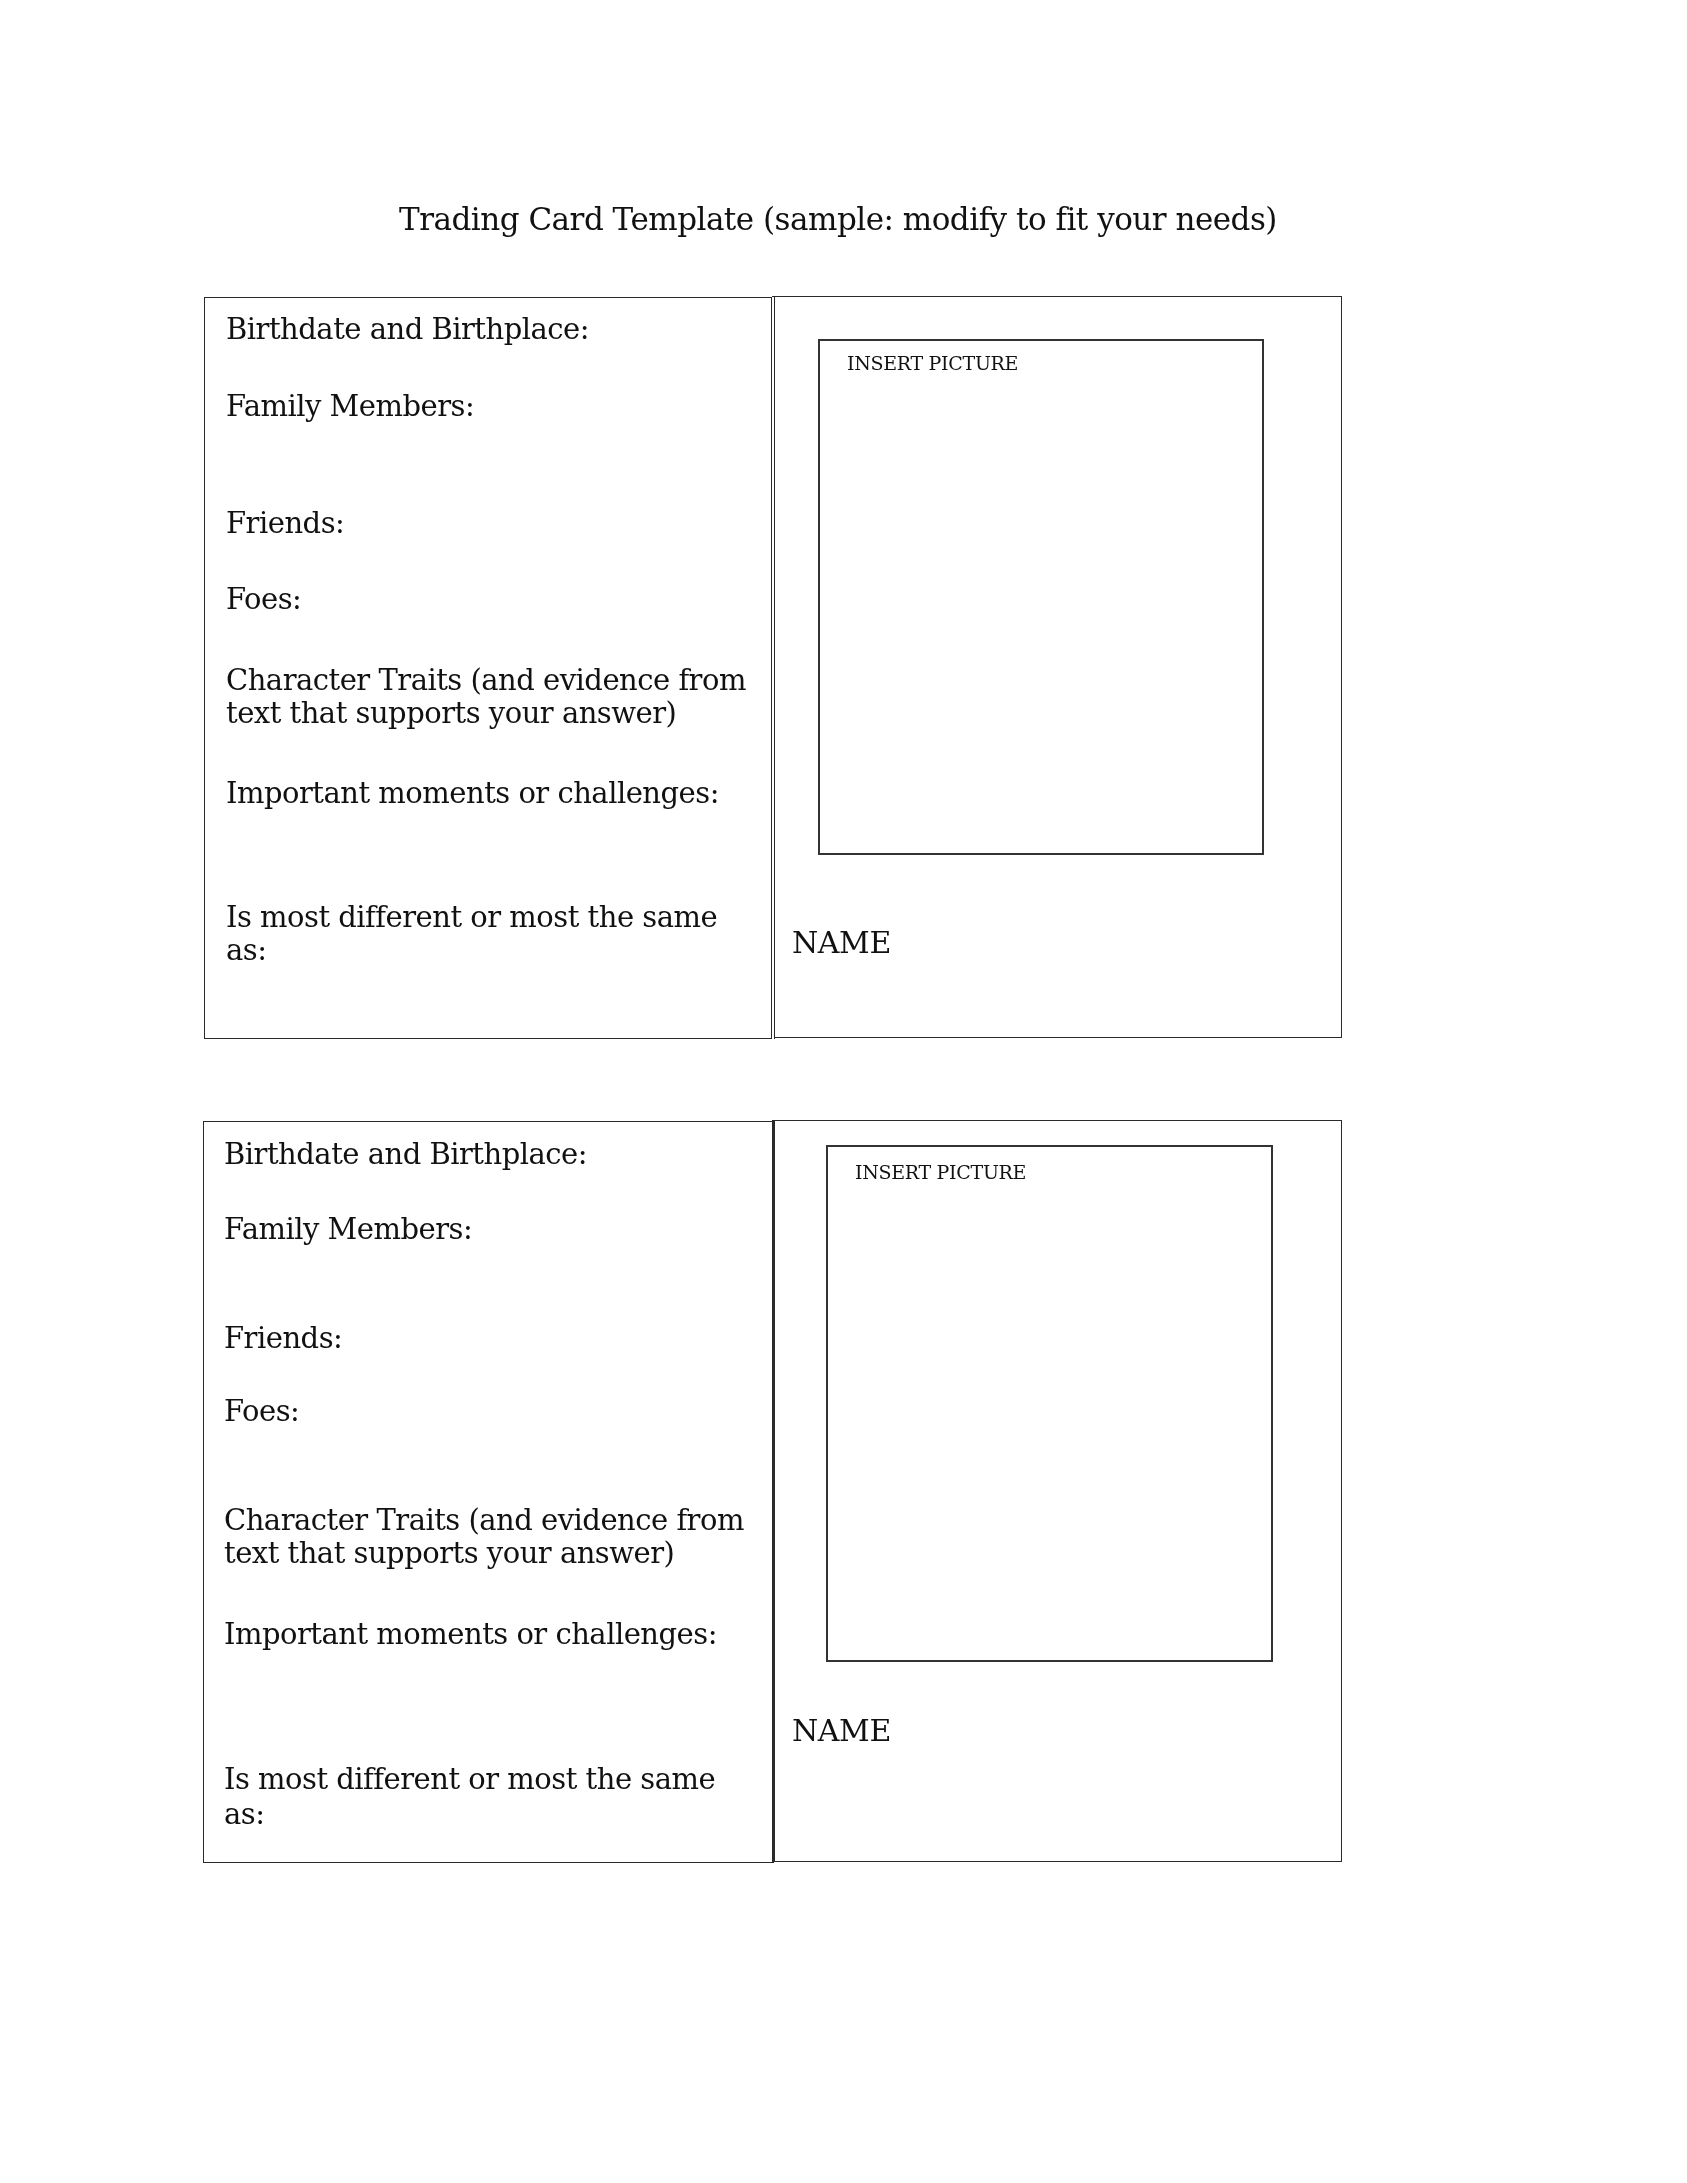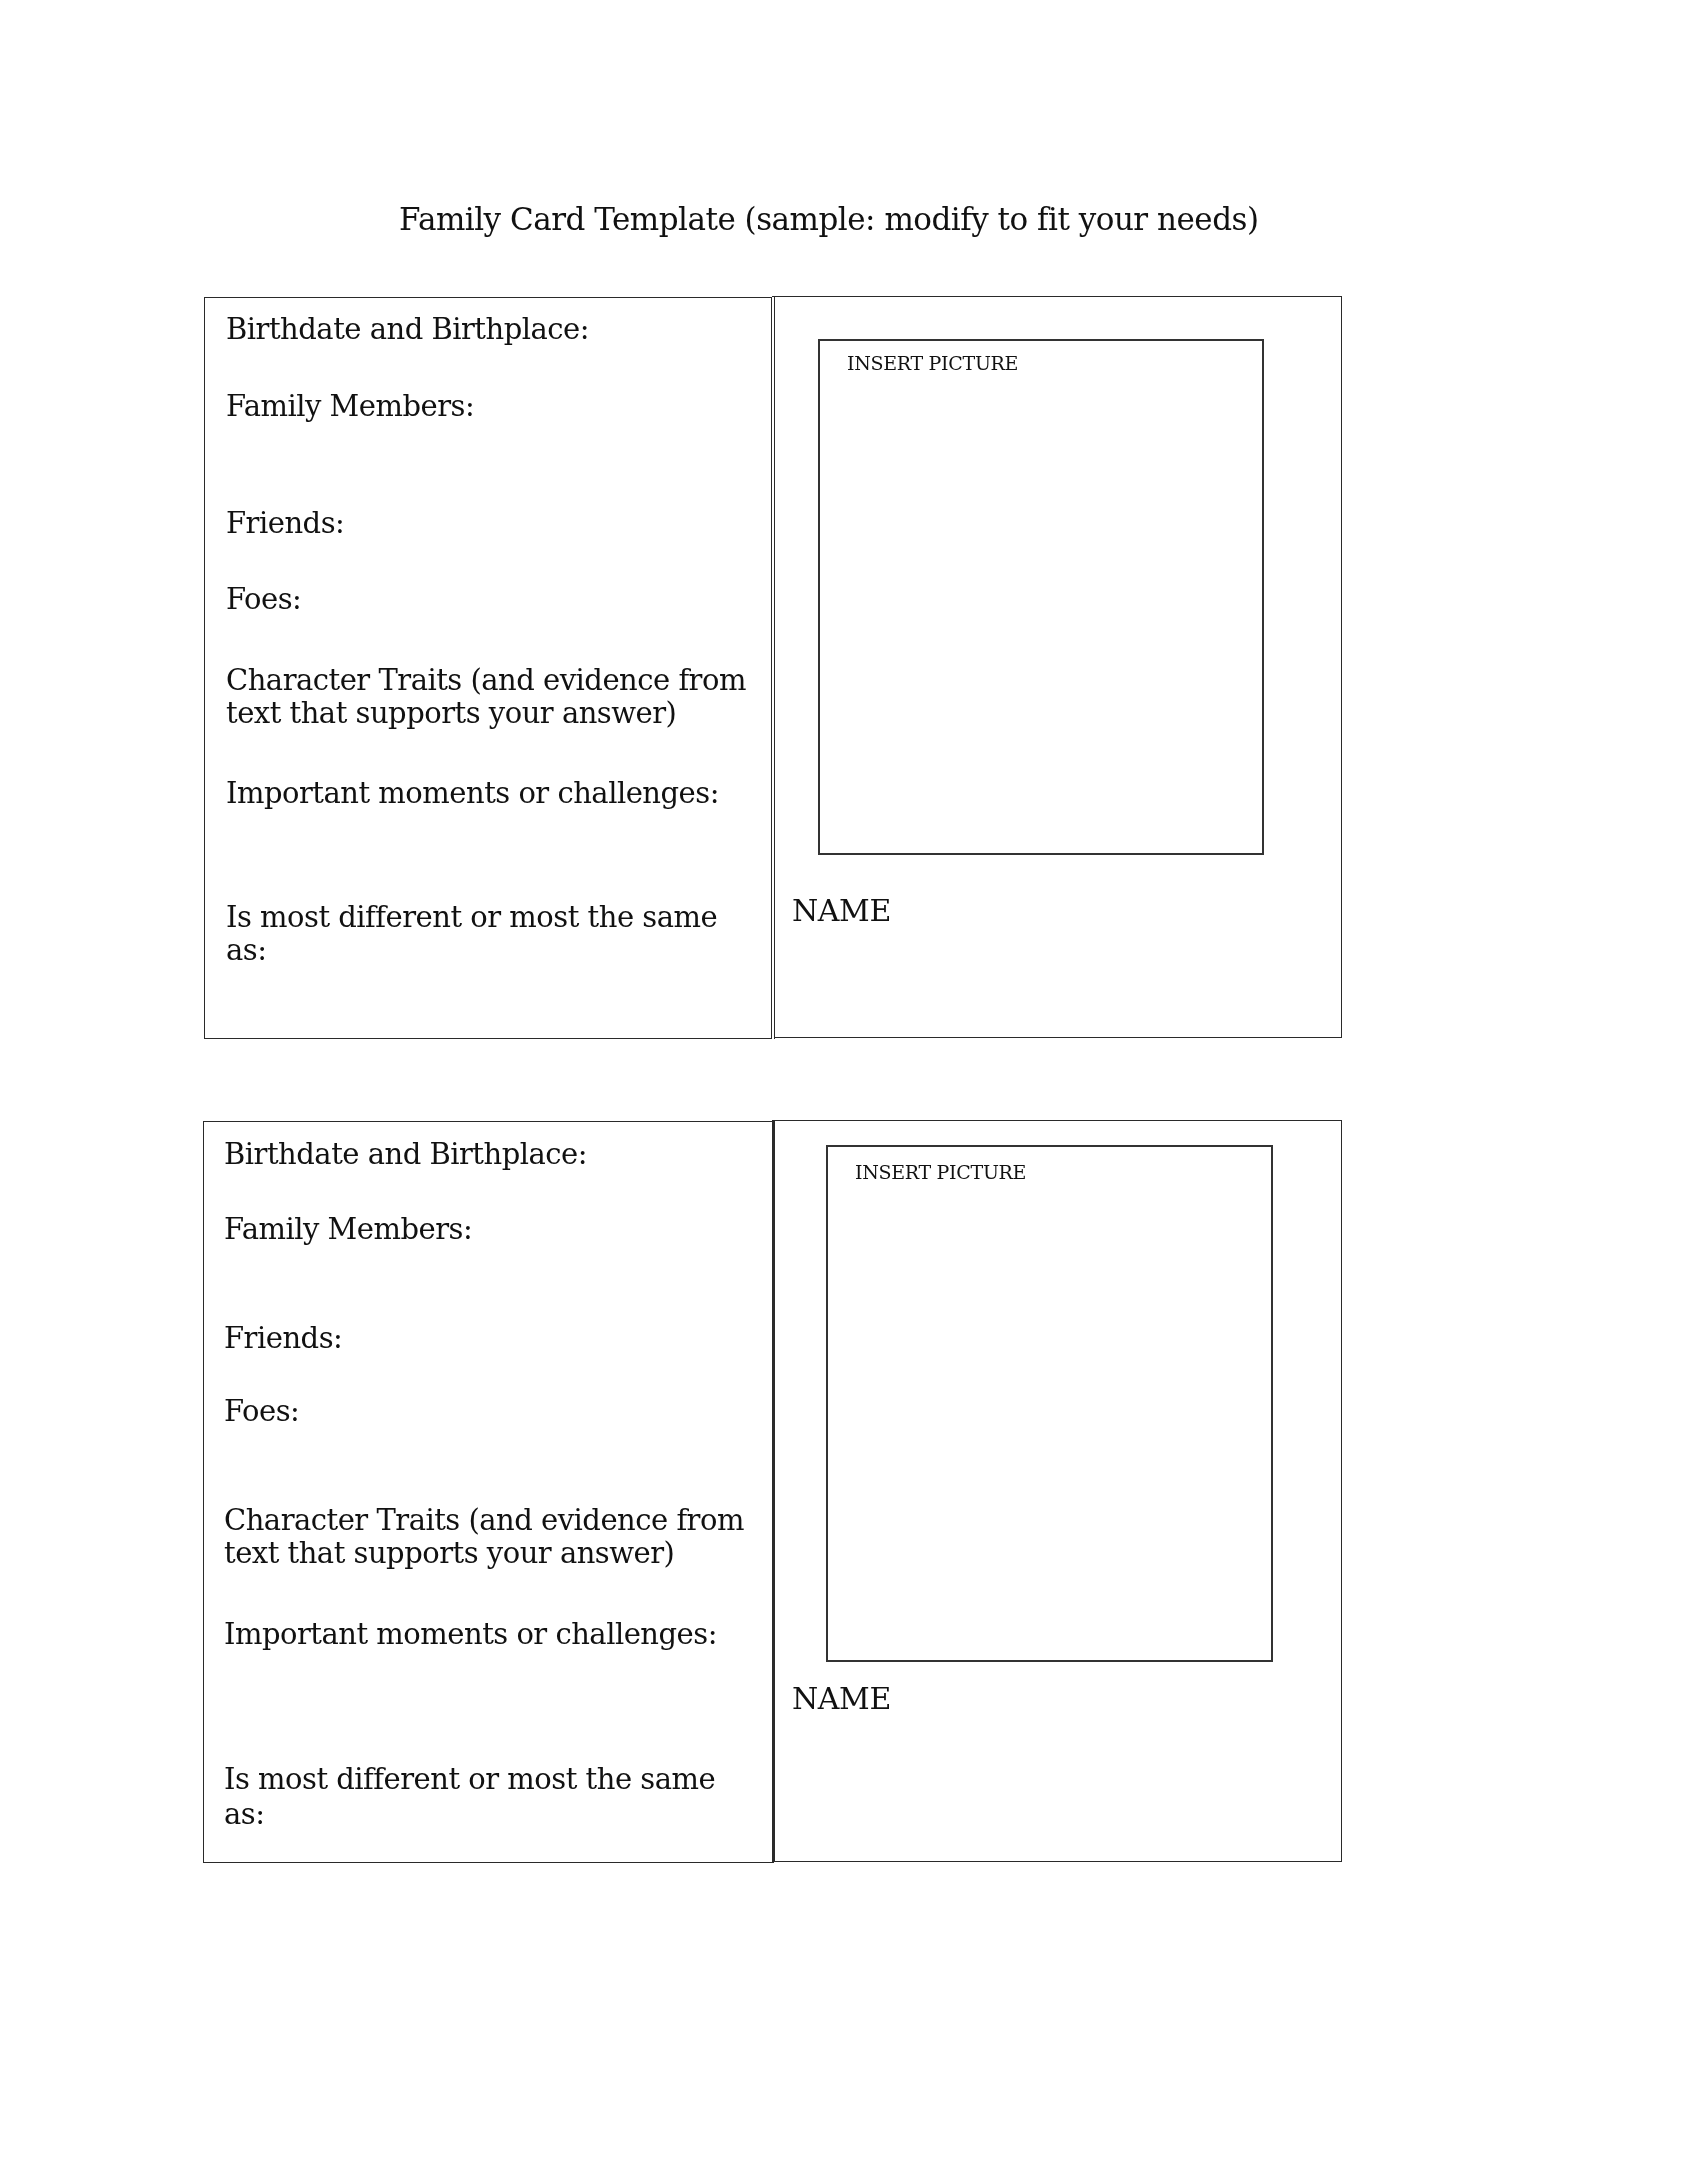--- a/index.html
+++ b/index.html
@@ -54,26 +54,27 @@
     .pic-lbl {
       font-size: 19px;
       line-height: 1;
       letter-spacing: -0.3px;
       margin-left: 8px;
     }
     .name-lbl {
       font-size: 30px;
       line-height: 1;
       letter-spacing: -0.4px;
+      margin-top: 32px;
     }
   </style>
 </head>
 <body>
 
-<div class="abs title" style="left:399px; top:204px;">Family Card Template (sample: modify to fit your needs)</div>
+<div class="abs title" style="left:399px; top:204px;">Trading Card Template (sample: modify to fit your needs)</div>
 
 <div>
 
   <div class="box" style="left:204px; top:297px; width:569px; height:742px;"></div>
 
   <div class="box" style="left:772px; top:296px; width:570px; height:742px;"></div>
 
   <div class="divider-double" style="left:771px; top:297px; height:742px;"></div>
 
   <div class="frame" style="left:818px; top:339px; width:446px; height:516px;"></div>

